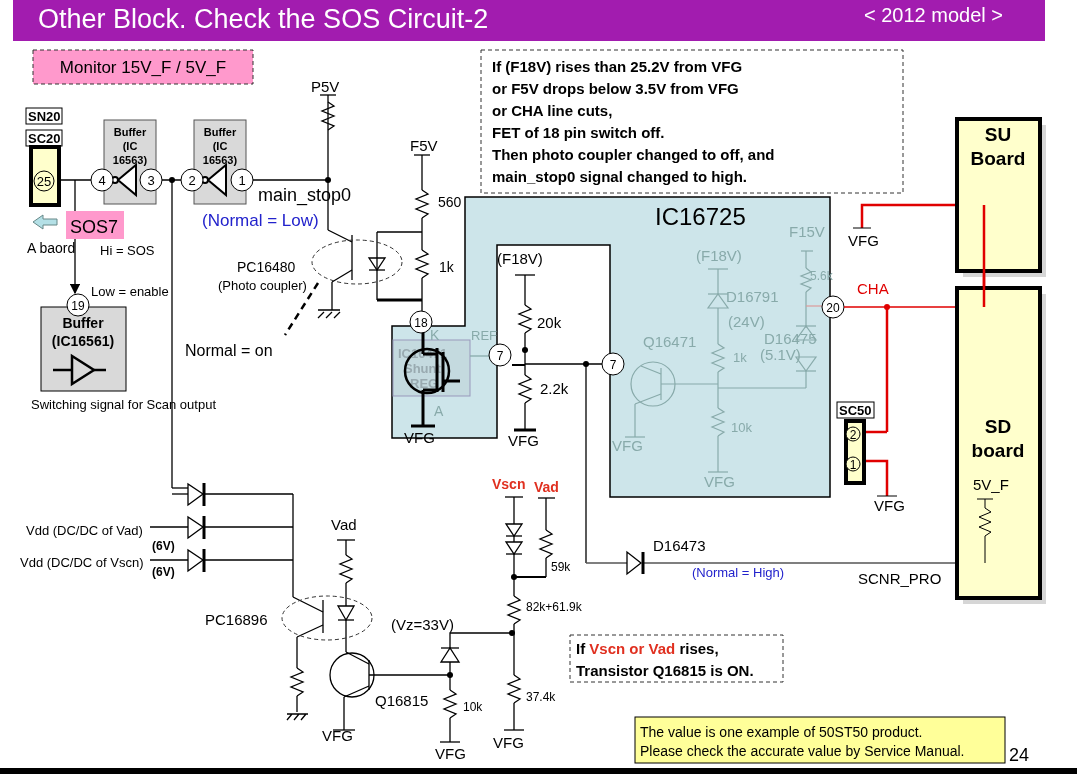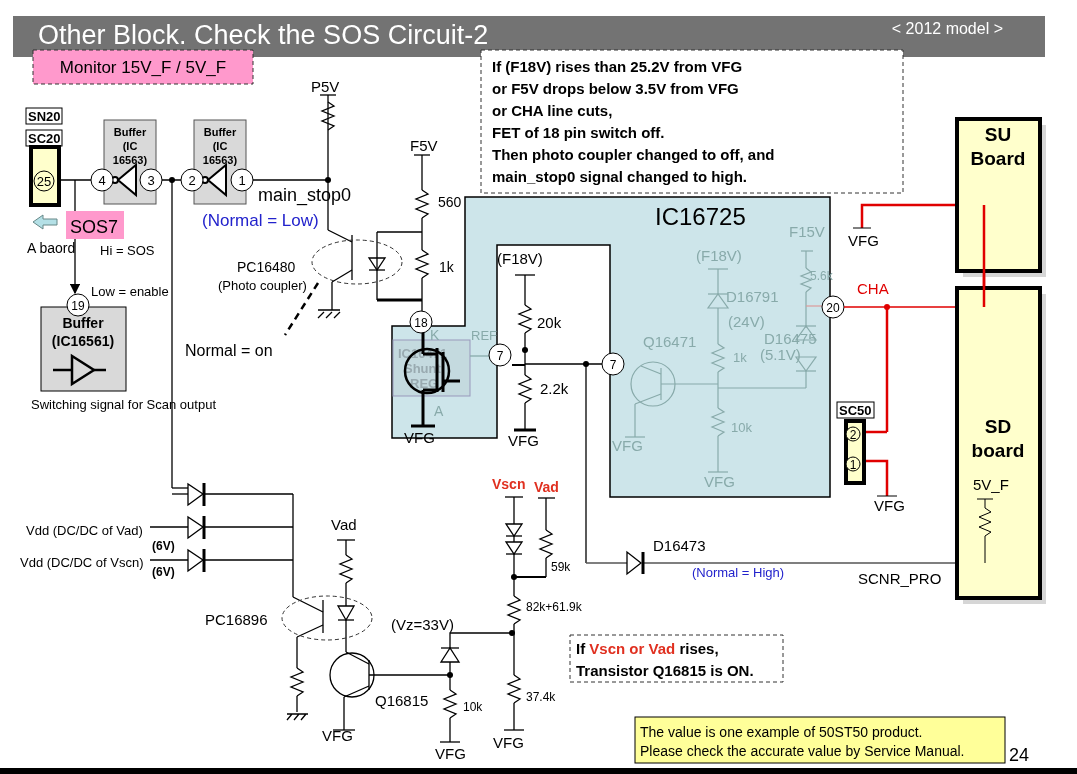--- a/index.html
+++ b/index.html
@@ -1,20 +1,20 @@
 <!DOCTYPE html>
 <html><head>
 <meta charset="utf-8">
 <style>
   html, body { margin:0; padding:0; background:#fff; }
   body { width:1077px; height:774px; position:relative; overflow:hidden; font-family:"Liberation Sans", sans-serif; }
   #diagram { position:absolute; left:0; top:0; }
-  .title-bar { position:absolute; left:13px; top:16px; width:1032px; height:41px; background:#737373; }
+  .title-bar { position:absolute; left:13px; top:0; width:1032px; height:41px; background:#a21caf; }
   .title-text { position:absolute; left:25px; top:4px; color:#fff; font-size:27px; white-space:nowrap; }
-  .model-text { position:absolute; right:42px; top:4px; color:#fff; font-size:16px; white-space:nowrap; }
+  .model-text { position:absolute; right:42px; top:4px; color:#fff; font-size:20px; white-space:nowrap; }
   .bottom-bar { position:absolute; left:0; top:768px; width:1077px; height:6px; background:#000; }
   svg text { font-family:"Liberation Sans", sans-serif; }
 </style>
 </head>
 <body>
 
 <div class="title-bar">
   <span class="title-text">Other Block. Check the SOS Circuit-2</span>
   <span class="model-text">&lt; 2012 model &gt;</span>
 </div>

